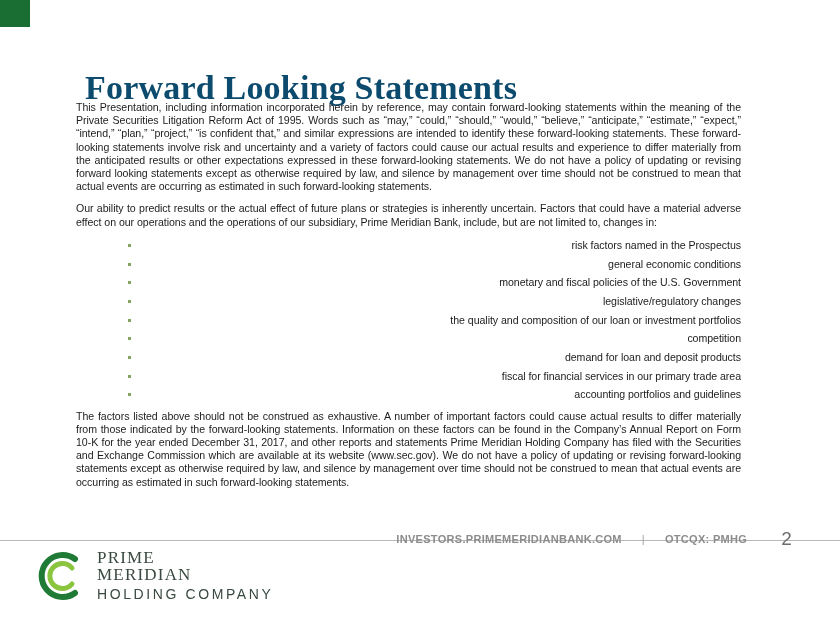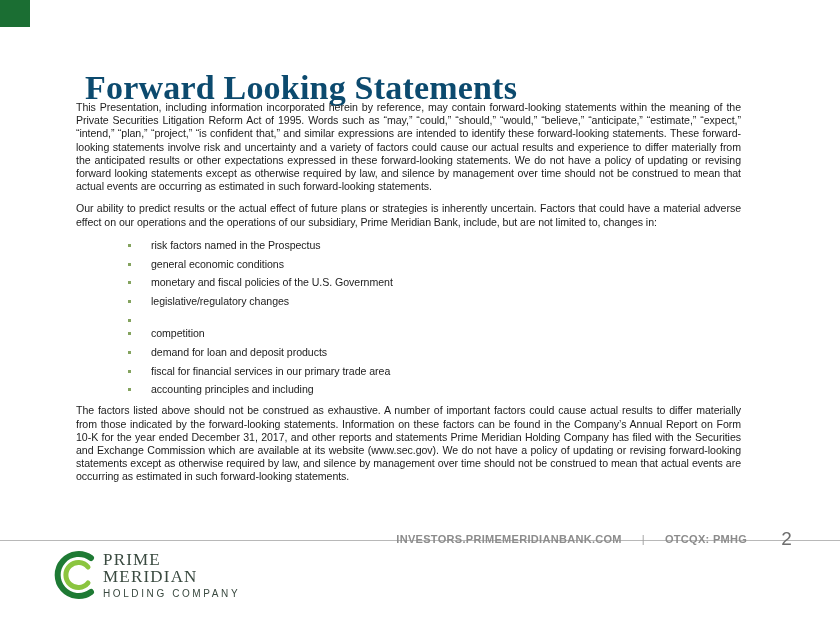--- a/index.html
+++ b/index.html
@@ -41,53 +41,54 @@
   ul.bullets {
     list-style: none;
     margin: 10px 0 8px 0;
     padding: 0 0 0 52px;
   }
   ul.bullets li {
     display: flex;
     align-items: flex-start;
     gap: 20px;
     margin-bottom: 5.5px;
+    justify-content: space-between;
   }
   ul.bullets .bullet {
     flex: none;
     width: 3px; height: 3px;
     margin-top: 5px;
     background: #84a35f;
   }
   .footer-divider {
     position: absolute;
     left: 0; right: 0;
     top: 540px;
     height: 1px;
     background: #b8b8b8;
   }
   .logo {
     position: absolute;
-    left: 50px; top: 549px;
+    left: 34px; top: 549px;
     display: flex;
     align-items: center;
-    gap: 1px;
+    gap: 11px;
   }
   .logo-text { display: flex; flex-direction: column; }
   .logo-line1, .logo-line2 {
     font-family: "Liberation Serif", serif;
     font-size: 17px;
     line-height: 17px;
     letter-spacing: 1.2px;
     color: #3a4a40;
     font-weight: 500;
   }
   .logo-line3 {
     margin-top: 3px;
-    font-size: 10px;
+    font-size: 14px;
     letter-spacing: 2.6px;
     color: #3a4a40;
   }
   .footer-right {
     position: absolute;
     right: 48px; top: 528px;
     display: flex;
     align-items: center;
     gap: 20px;
     color: #8c8c8c;
@@ -129,36 +130,37 @@
         <li>
         <span class="bullet"></span>
         <span>monetary and fiscal policies of the U.S. Government</span>
       </li>
         <li>
         <span class="bullet"></span>
         <span>legislative/regulatory changes</span>
       </li>
         <li>
         <span class="bullet"></span>
+        <span>the quality and composition of our loan or investment portfolios</span>
       </li>
         <li>
         <span class="bullet"></span>
         <span>competition</span>
       </li>
         <li>
         <span class="bullet"></span>
         <span>demand for loan and deposit products</span>
       </li>
         <li>
         <span class="bullet"></span>
         <span>fiscal for financial services in our primary trade area</span>
       </li>
         <li>
         <span class="bullet"></span>
-        <span>accounting principles and including</span>
+        <span>accounting portfolios and guidelines</span>
       </li>
       </ul>
 
     <p>The factors listed above should not be construed as exhaustive. A number of important factors could cause actual results to differ materially from those indicated by the forward-looking statements. Information on these factors can be found in the Company’s Annual Report on Form 10-K for the year ended December 31, 2017, and other reports and statements Prime Meridian Holding Company has filed with the Securities and Exchange Commission which are available at its website (www.sec.gov). We do not have a policy of updating or revising forward-looking statements except as otherwise required by law, and silence by management over time should not be construed to mean that actual events are occurring as estimated in such forward-looking statements.</p>
   </div>
 
   <div class="footer-divider"></div>
 
   <div class="logo">
     <svg width="52" height="52" viewBox="0 0 52 52">

